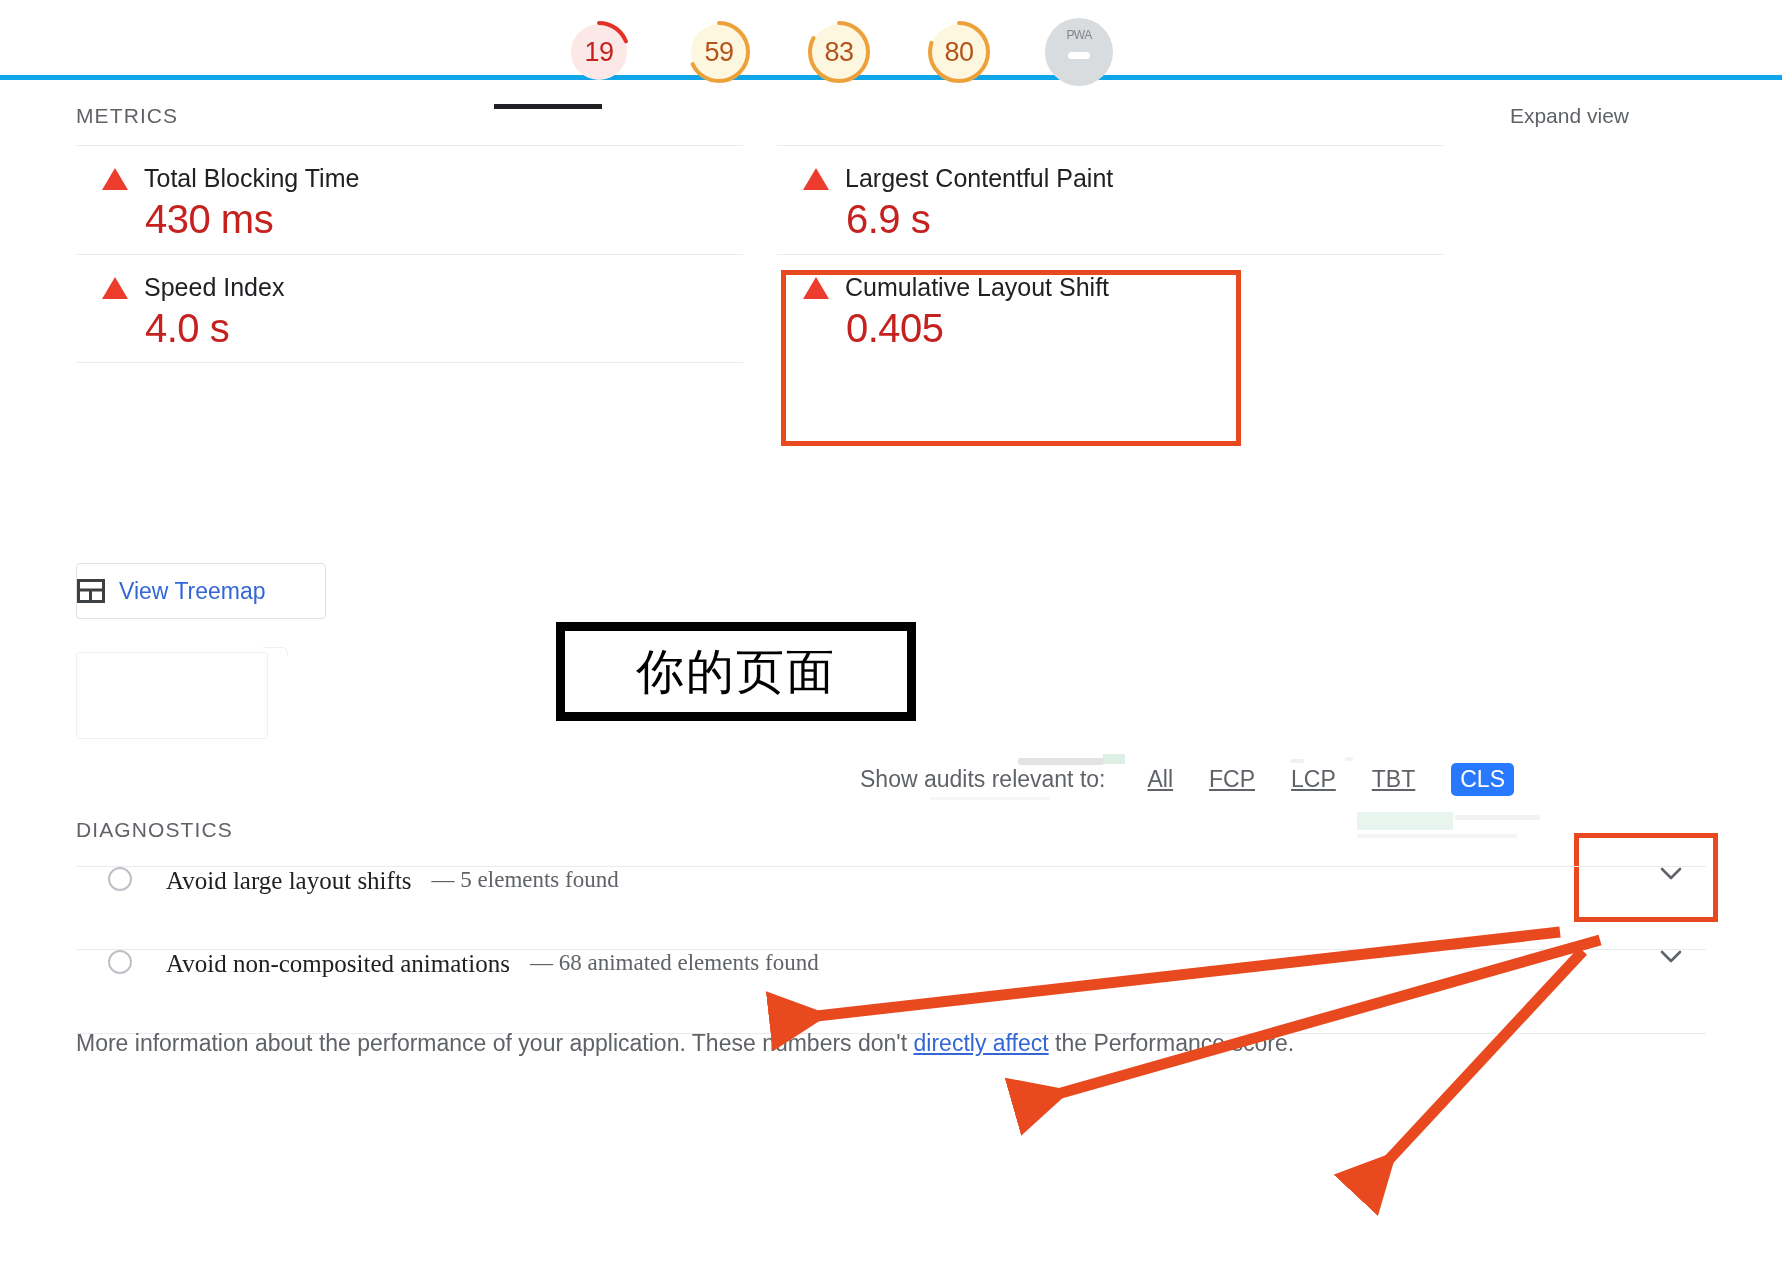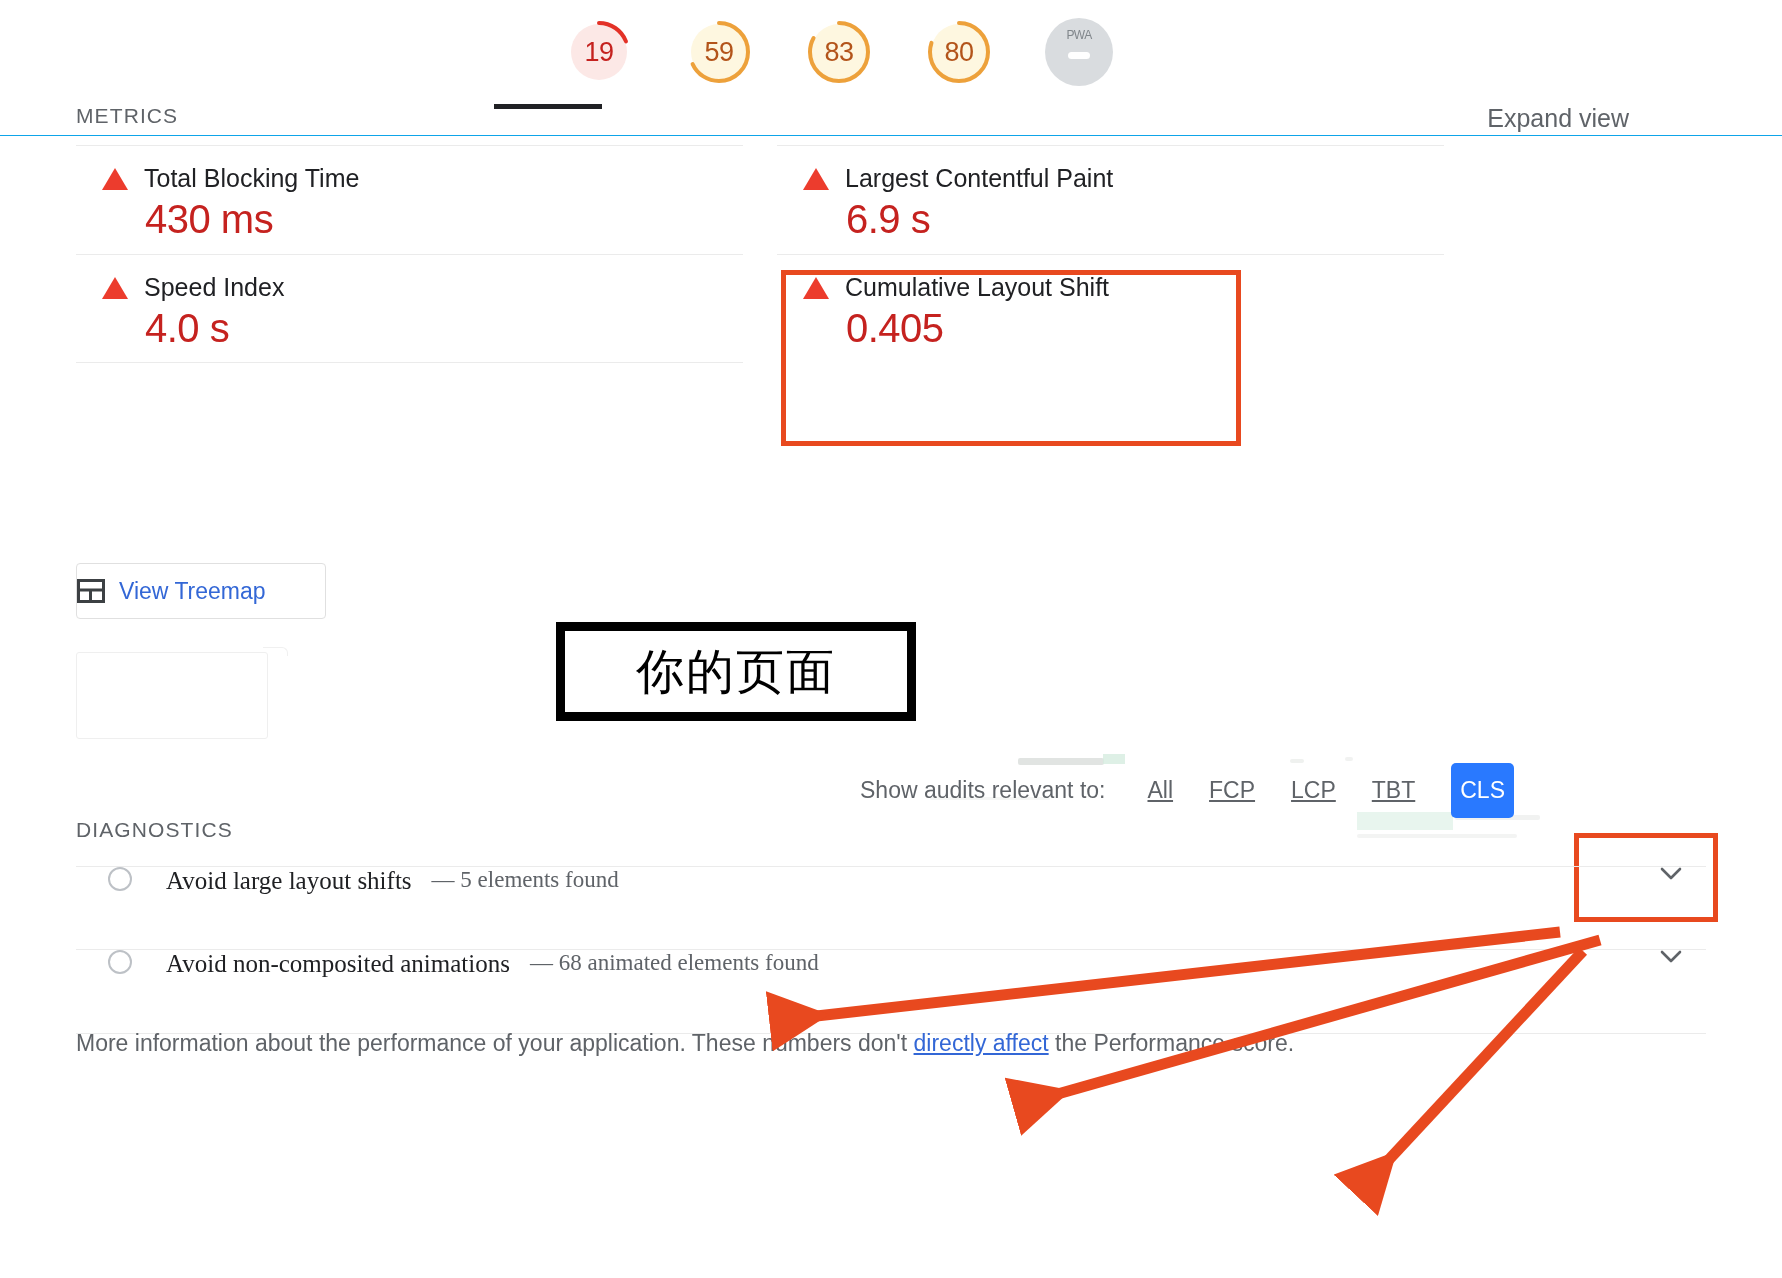--- a/index.html
+++ b/index.html
@@ -15,22 +15,22 @@
     font-family: "Liberation Sans", sans-serif;
     color: #202124;
     -webkit-font-smoothing: antialiased;
   }
 
   
   .gauges-bar {
     position: absolute;
     left: 0; top: 0;
     width: 1782px;
-    height: 136px;
-    border-bottom: 1px solid #0ea5e9;
+    height: 80px;
+    border-bottom: 5px solid #0ea5e9;
     box-sizing: border-box;
   }
   .gauges-row {
     position: absolute;
     left: 565px;
     top: 18px;
     display: flex;
     gap: 52px;
     align-items: flex-start;
   }
@@ -95,21 +95,21 @@
     left: 76px;
     top: 104px;
     font-size: 21px;
     letter-spacing: 1.1px;
     color: #5f6368;
   }
   .expand-view {
     position: absolute;
     right: 153px;
     top: 104px;
-    font-size: 25px;
+    font-size: 21px;
     color: #5f6368;
   }
 
   .metrics-grid {
     position: absolute;
     left: 76px;
     top: 145px;
     width: 1368px;
     display: flex;
     gap: 34px;
@@ -257,21 +257,21 @@
     text-decoration: underline;
     color: #5f6368;
     margin: 0 18px;
     font-size: 23px;
   }
   .filter-chip.active {
     text-decoration: none;
     color: #ffffff;
     background: #2979ff;
     border-radius: 5px;
-    padding: 14px 9px;
+    padding: 3px 9px;
     margin: 0 12px 0 18px;
   }
   .cls-filter-highlight {
     position: absolute;
     left: 1574px;
     top: 833px;
     width: 144px;
     height: 89px;
     border: 5px solid #e8491f;
     box-sizing: border-box;

